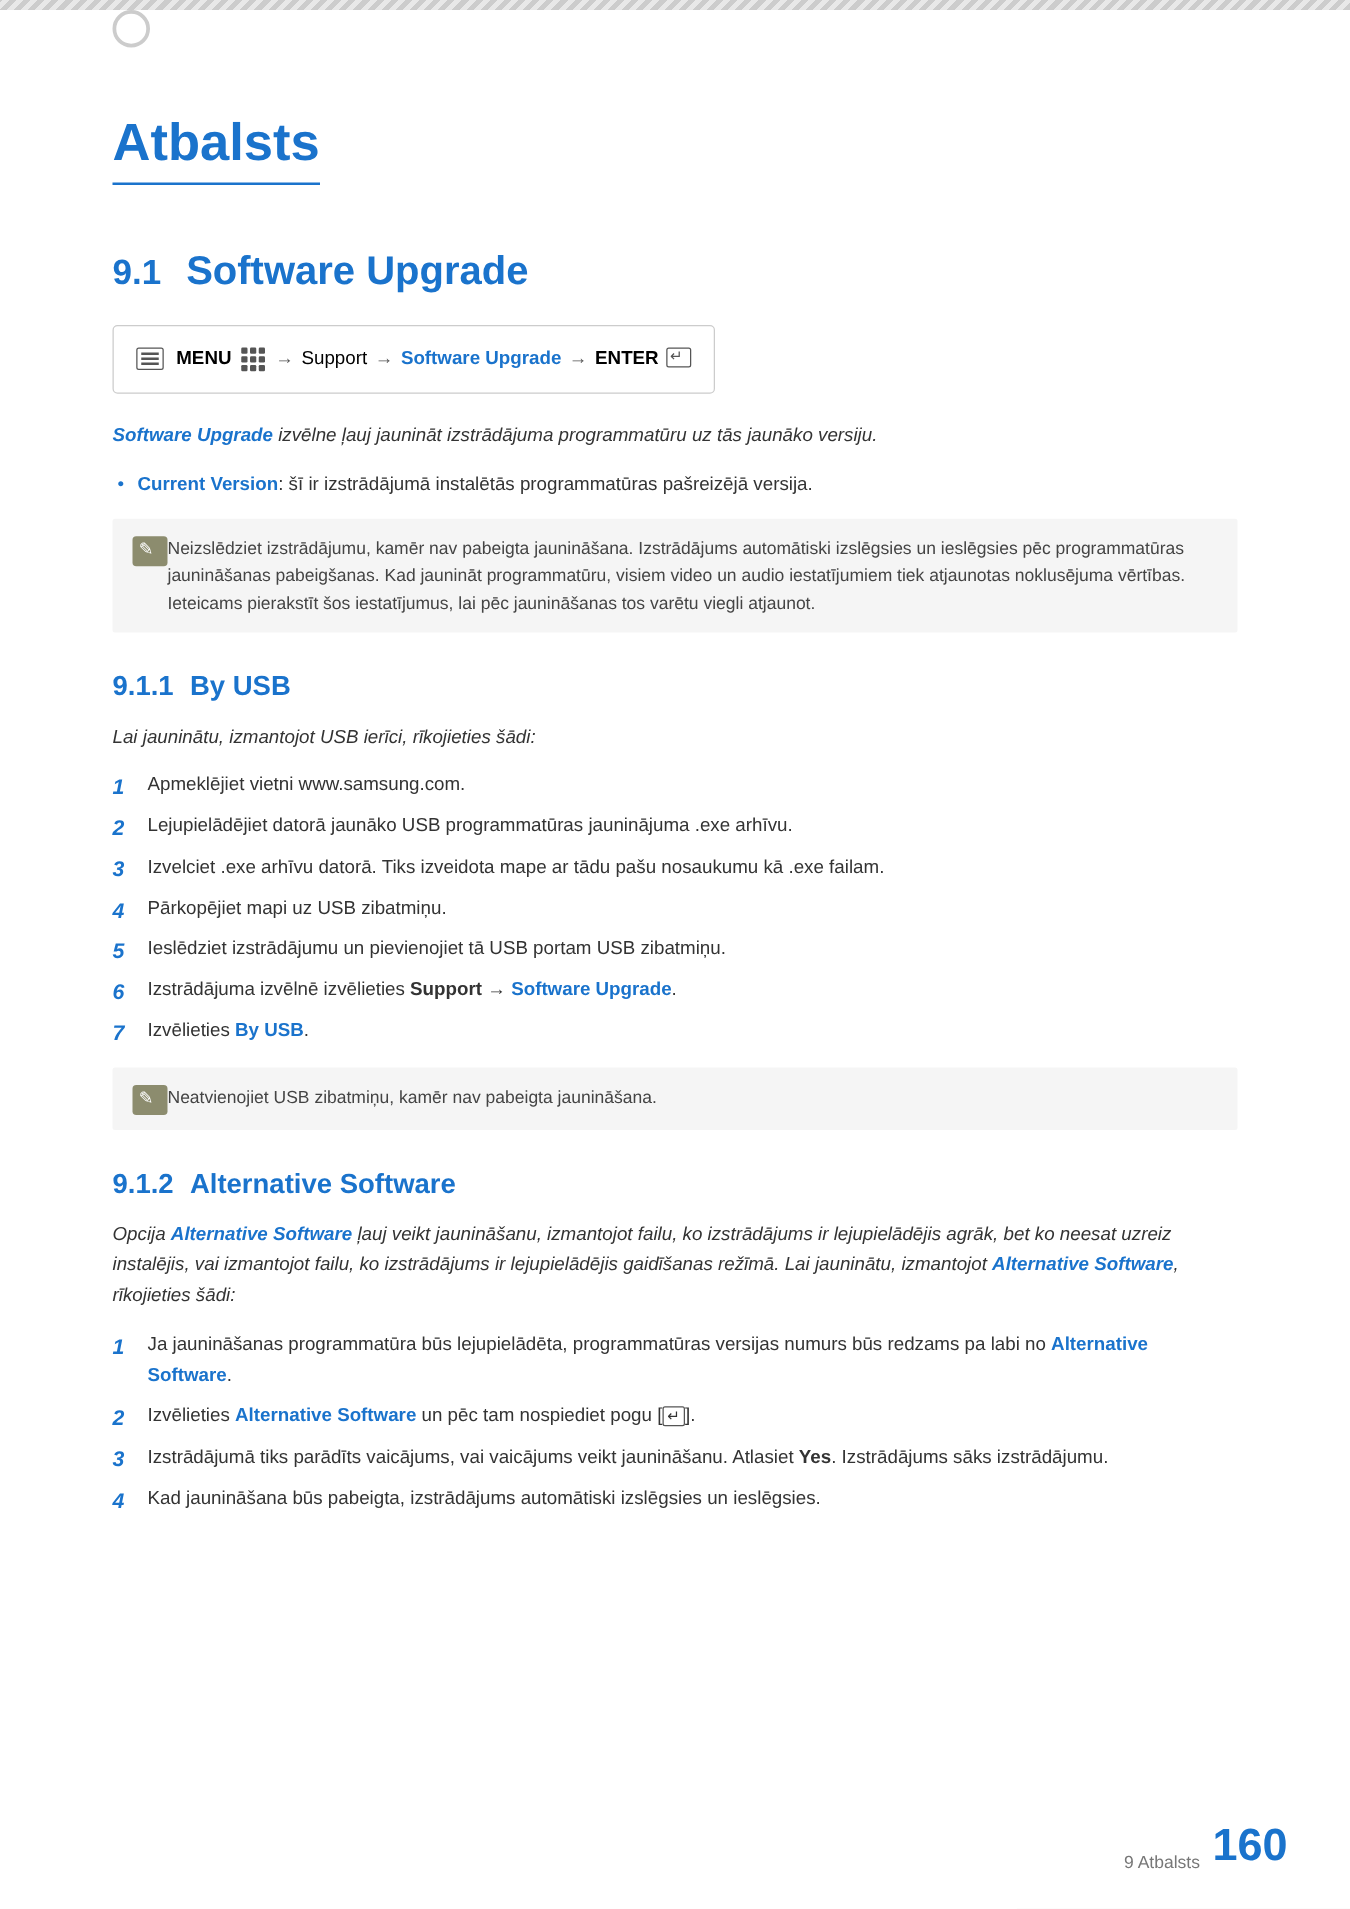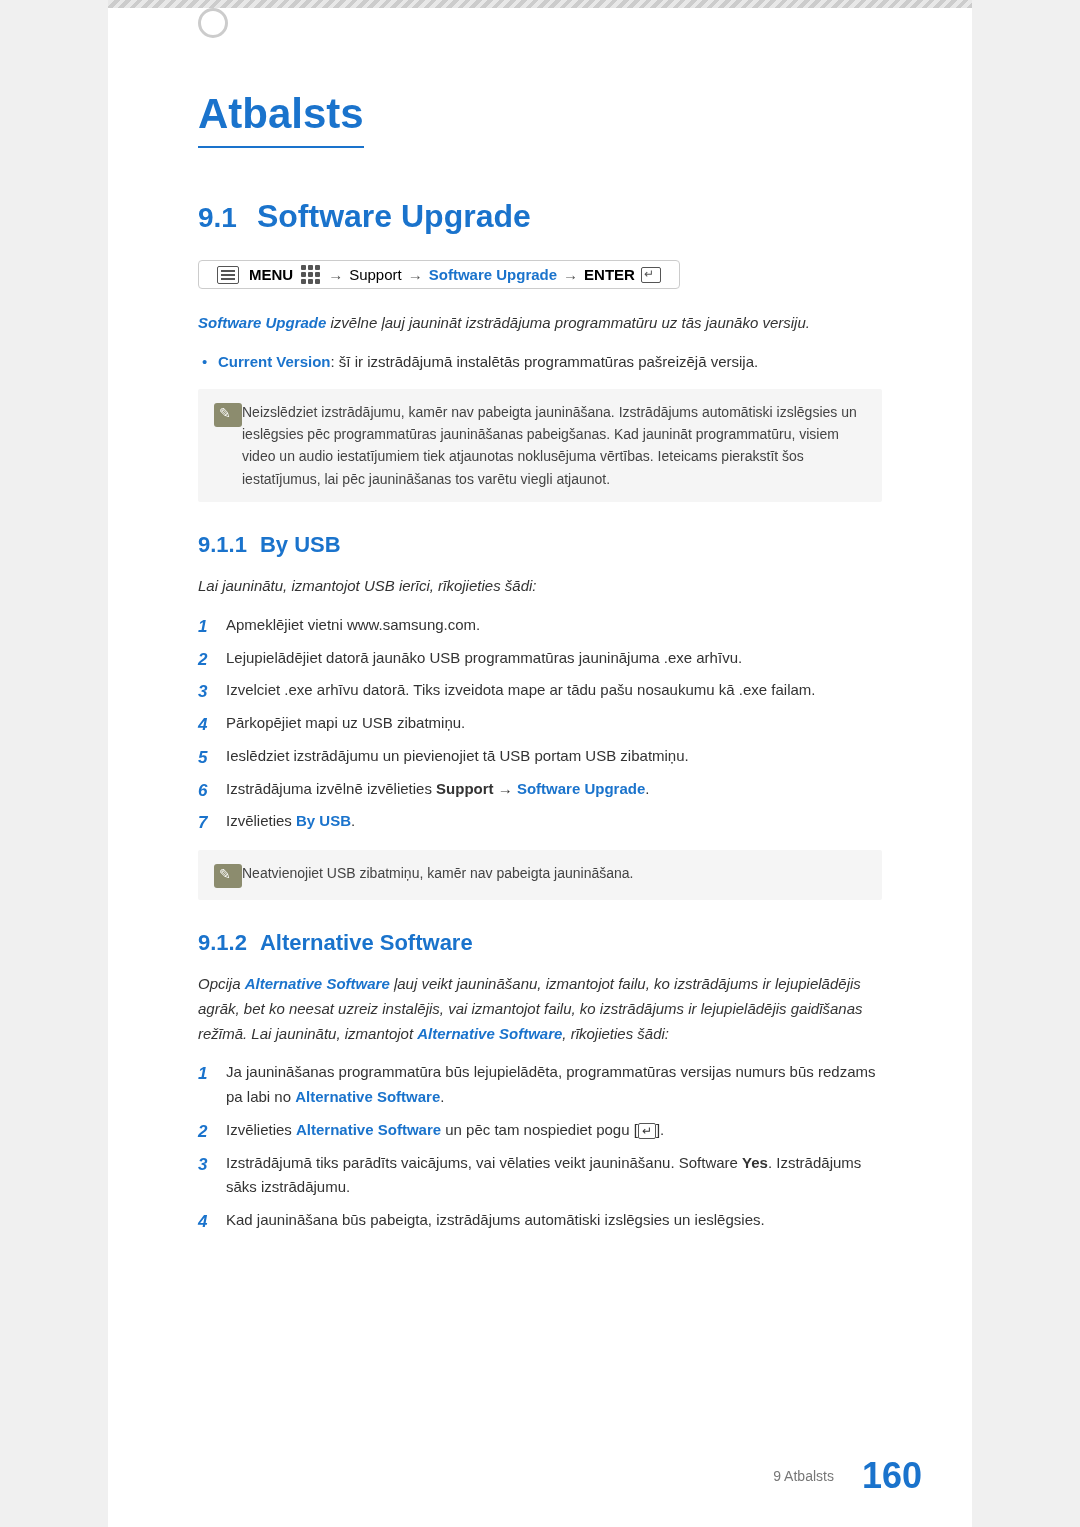--- a/index.html
+++ b/index.html
@@ -5,21 +5,21 @@
     * { margin: 0; padding: 0; box-sizing: border-box; }
     body {
       background: #f0f0f0;
       font-family: 'Arial', sans-serif;
       display: flex;
       justify-content: center;
       align-items: flex-start;
       min-height: 100vh;
     }
     .page {
-      width: 864px;
+      width: 1080px;
       min-height: 1527px;
       background: #ffffff;
       position: relative;
       padding: 60px 90px 80px 90px;
     }
     
     .top-stripe {
       position: absolute;
       top: 0;
       left: 0;
@@ -68,23 +68,22 @@
       gap: 20px;
     }
     .section-num {
       font-size: 28px;
       color: #1a73cc;
     }
     
     .menu-path {
       border: 1px solid #cccccc;
       border-radius: 4px;
-      padding: 4px 18px;
+      padding: 17px 18px;
       display: inline-flex;
-      align-items: center;
       gap: 6px;
       margin-bottom: 22px;
       font-size: 15px;
     }
     .menu-path .menu-icon {
       display: inline-block;
       width: 22px;
       height: 18px;
       border: 1.5px solid #555;
       border-radius: 2px;
@@ -231,22 +230,22 @@
       font-weight: bold;
       width: 22px;
       text-align: left;
     }
     
     .page-footer {
       position: absolute;
       bottom: 30px;
       right: 50px;
       display: flex;
-      align-items: center;
-      gap: 28px;
+      align-items: flex-end;
+      gap: 10px;
     }
     .footer-section {
       font-size: 14px;
       color: #777;
     }
     .footer-page {
       font-size: 36px;
       font-weight: bold;
       color: #1a73cc;
     }
@@ -373,21 +372,21 @@
       <li>
         <span class="num">1</span>
         <span>Ja jaunināšanas programmatūra būs lejupielādēta, programmatūras versijas numurs būs redzams pa labi no </span><span class="bold-teal">Alternative Software</span><span>.</span>
       </li>
       <li>
         <span class="num">2</span>
         <span>Izvēlieties </span><span class="bold-teal">Alternative Software</span><span> un pēc tam nospiediet pogu [</span><span style="border:1.5px solid #555;padding:0 3px;border-radius:2px;font-size:12px;">↵</span><span>].</span>
       </li>
       <li>
         <span class="num">3</span>
-        <span>Izstrādājumā tiks parādīts vaicājums, vai vēlaties veikt jaunināšanu. Software </span><span class="bold">Yes</span><span>. Izstrādājums sāks izstrādājumu.</span>
+        <span>Izstrādājumā tiks parādīts vaicājums, vai vaicājums veikt jaunināšanu. Atlasiet </span><span class="bold">Yes</span><span>. Izstrādājums sāks izstrādājumu.</span>
       </li>
       <li>
         <span class="num">4</span>
         <span>Kad jaunināšana būs pabeigta, izstrādājums automātiski izslēgsies un ieslēgsies.</span>
       </li>
     </ol>
   </div>
 
   <div class="page-footer">
     <span class="footer-section">9 Atbalsts</span>

